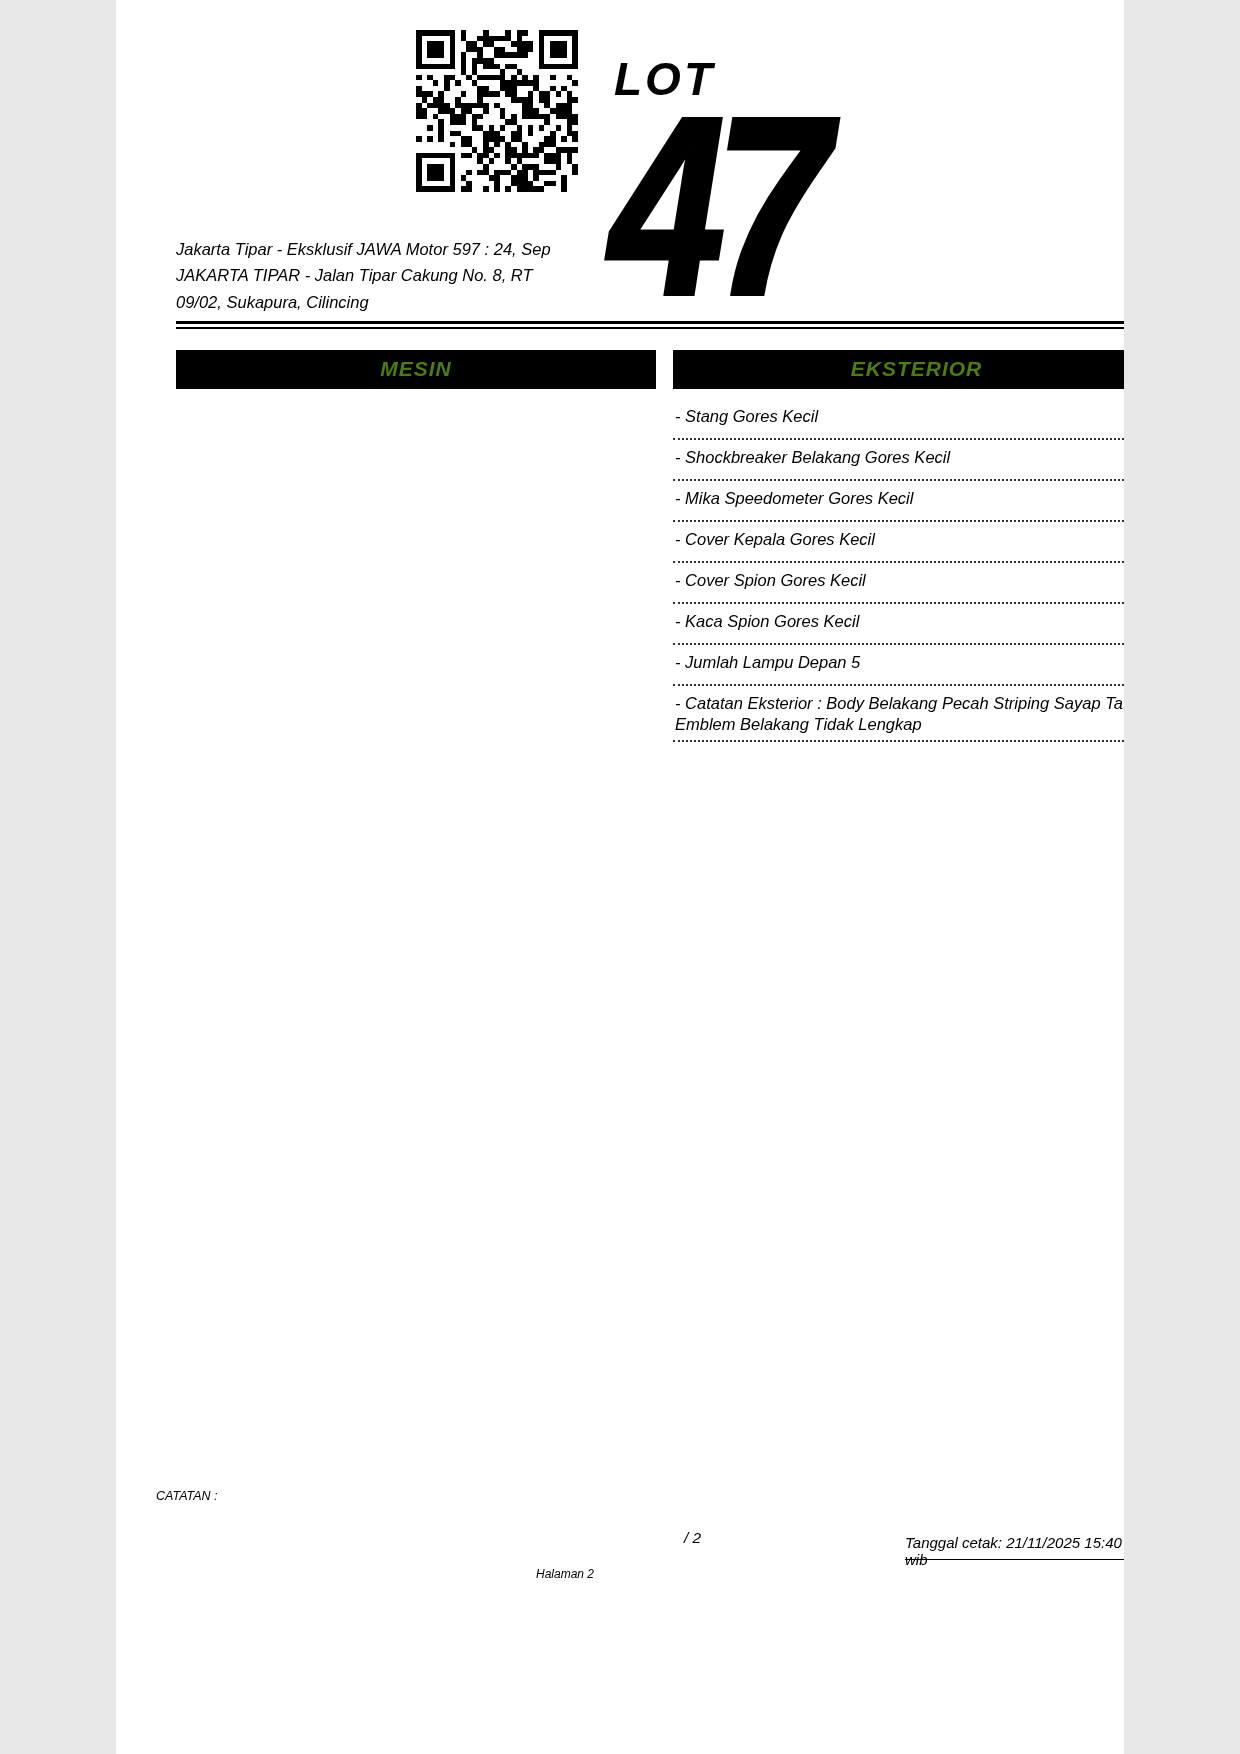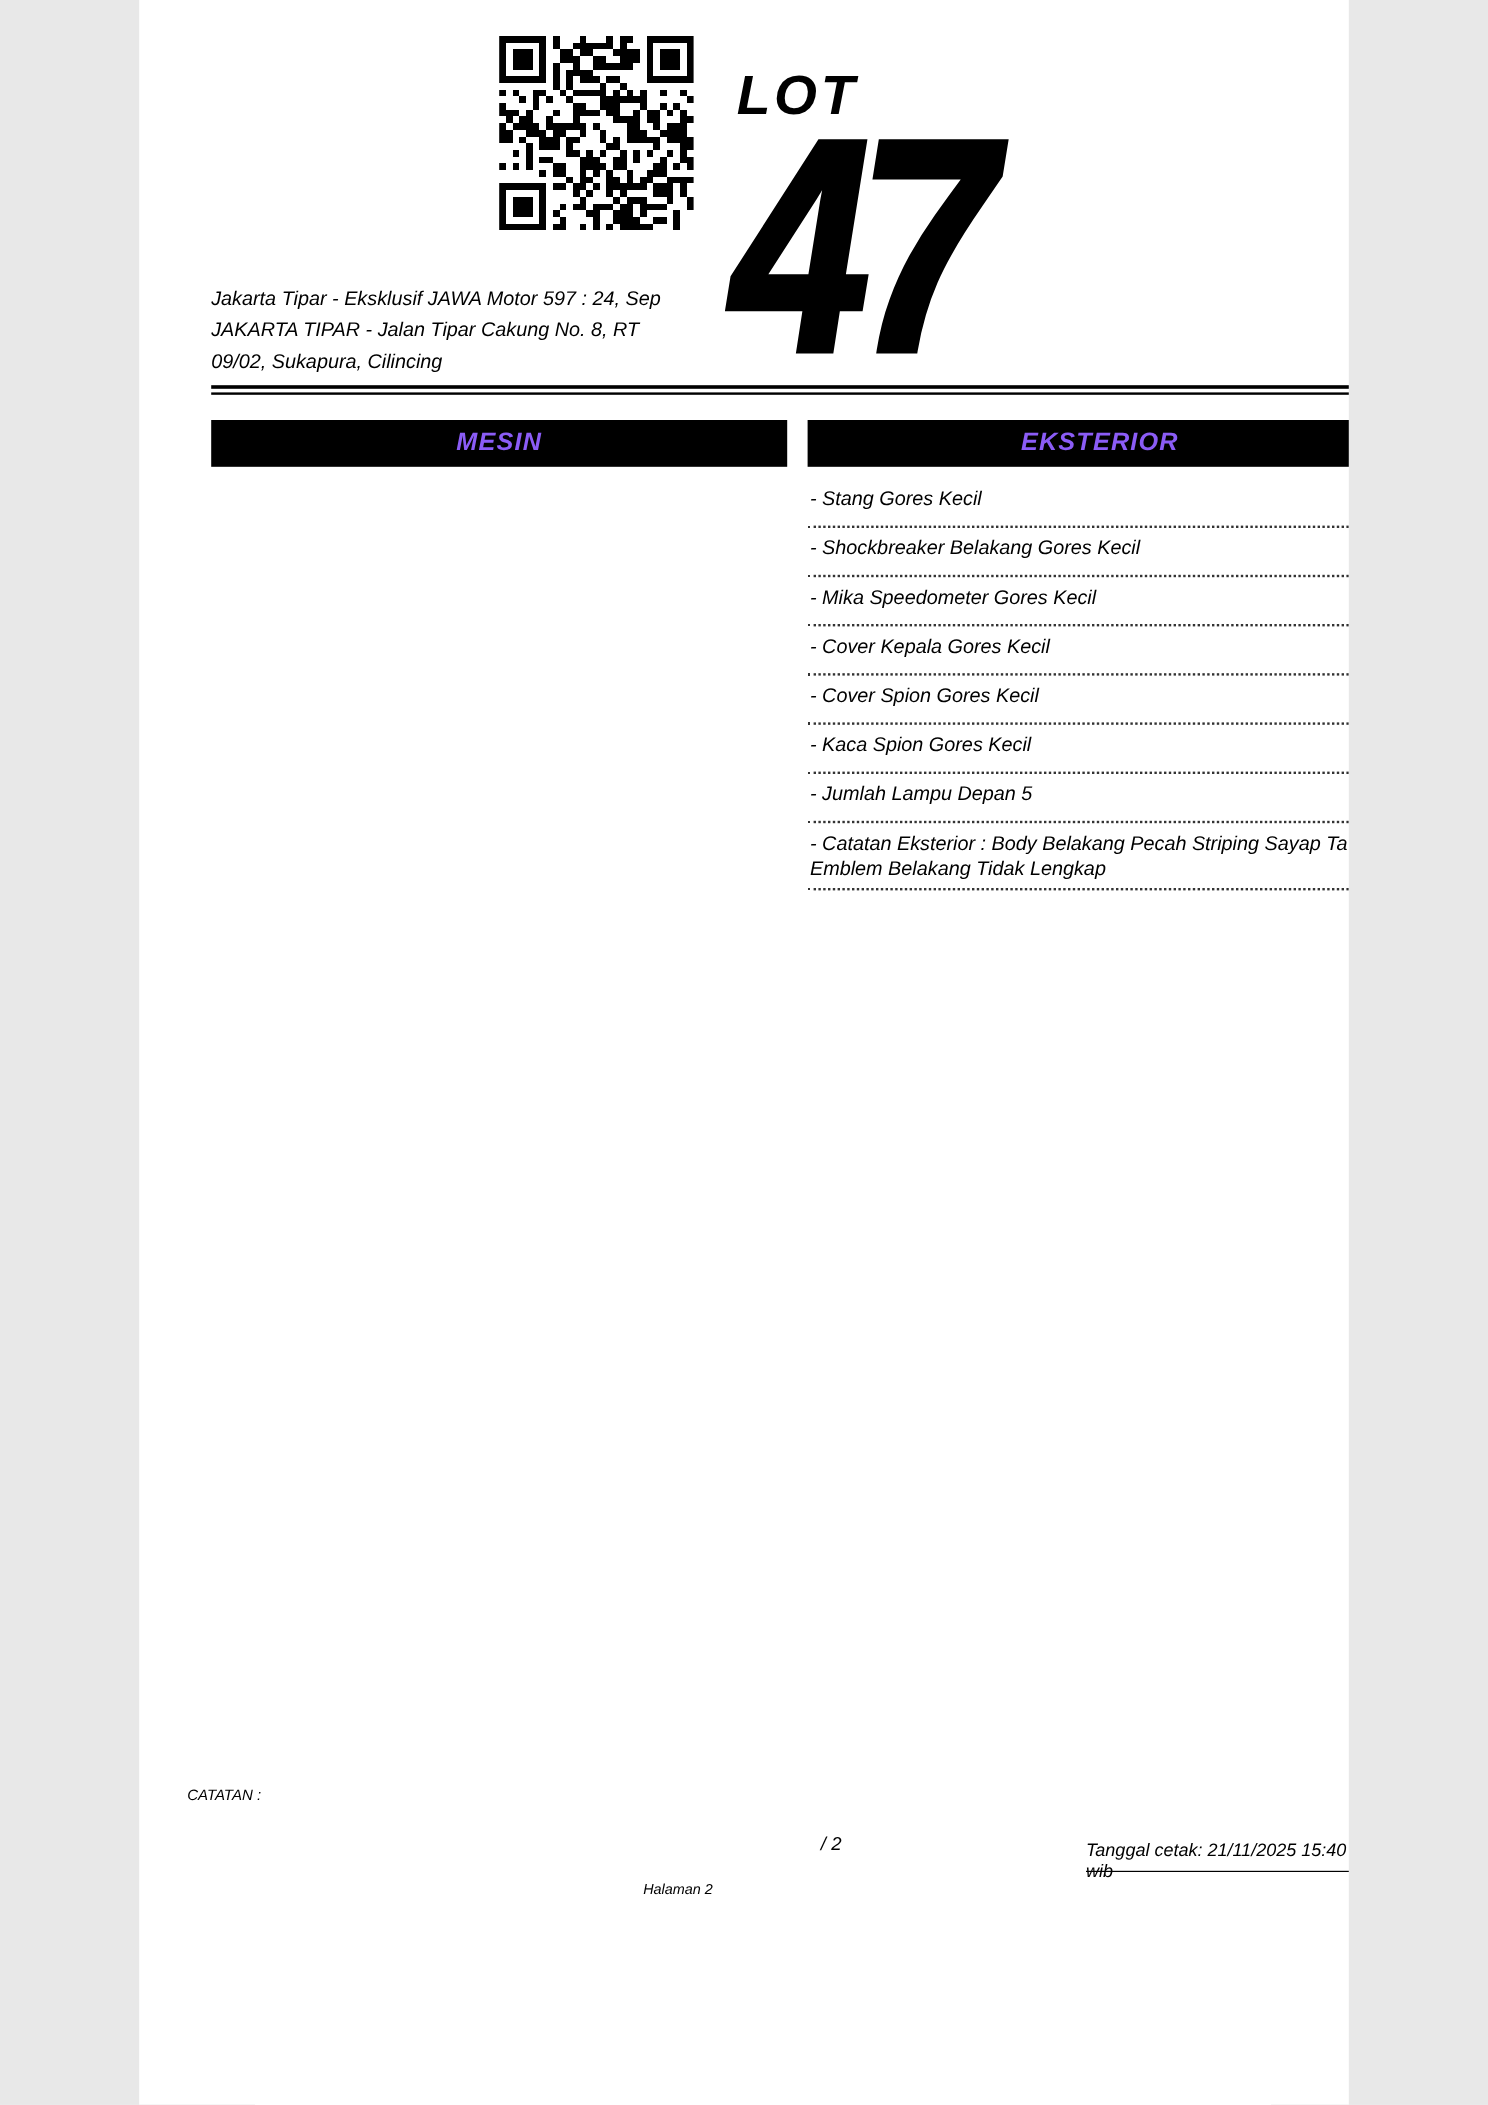--- a/index.html
+++ b/index.html
@@ -38,21 +38,21 @@
 
   
   .columns {
     position:absolute; left:60px; top:350px; width:984px;
     display:flex; gap:17px;
   }
   .col { display:flex; flex-direction:column; }
   .col.left  { width:480px; }
   .col.right { width:487px; }
   .col-header {
-    background:#000; color:#8b5cf6; text-align:center;
+    background:#000; color:#4d7c0f; text-align:center;
     font-weight:bold; font-size:21px; letter-spacing:1px;
     padding:7px 0 8px 0;
   }
   .items { margin-top:10px; }
   .item-row {
     min-height:41px; padding:7px 2px 4px 2px;
     font-size:16.5px; line-height:1.3;
     border-bottom:2px dotted #333;
   }
 

